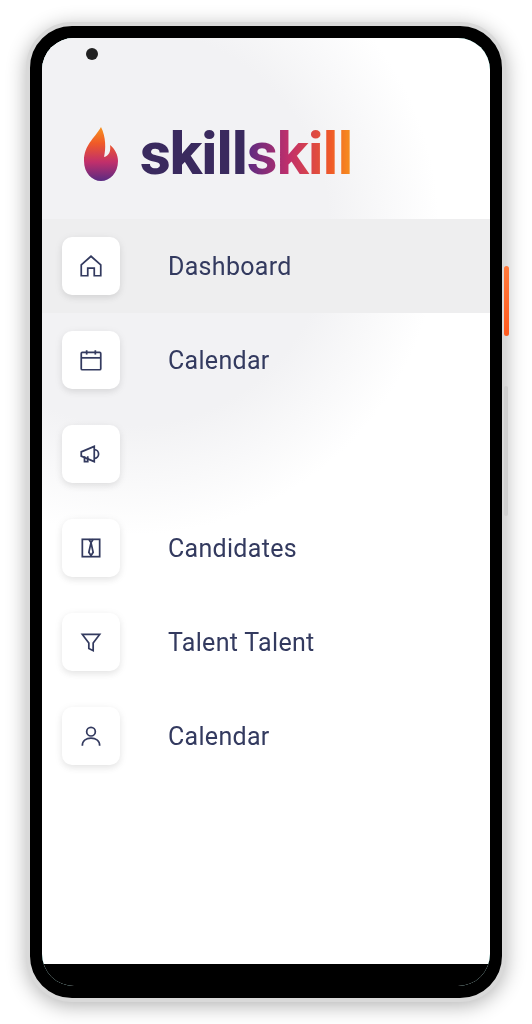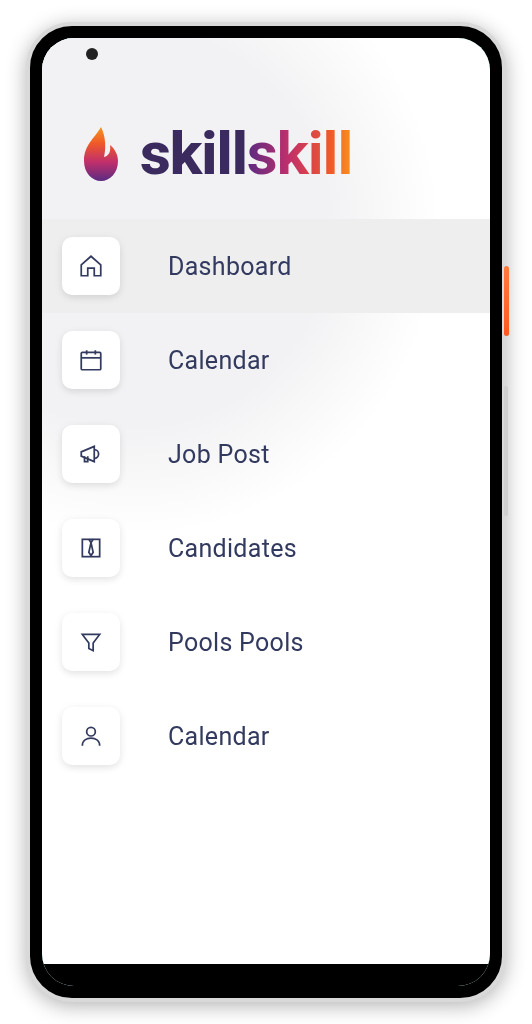--- a/index.html
+++ b/index.html
@@ -207,40 +207,39 @@
         </div>
 
         <div class="nav-item">
           <div class="icon-box">
             <svg viewBox="0 0 24 24">
                 <path d="M3 10 L15 5 V19 L3 14 Z"></path>
                 <path d="M15 8 A4 4 0 0 1 15 16"></path>
                 <path d="M6 14 V19 H9 V14"></path>
               </svg>
           </div>
-          <span class="nav-label">Job Post</span>
         </div>
 
         <div class="nav-item">
           <div class="icon-box">
             <svg viewBox="0 0 24 24">
                 <rect x="4" y="4" width="16" height="16"></rect>
                 <path d="M10 4 L12 7 L14 4 M12 7 L10 16 L12 19 L14 16 Z"></path>
               </svg>
           </div>
           <span class="nav-label">Candidates</span>
         </div>
 
         <div class="nav-item">
           <div class="icon-box">
             <svg viewBox="0 0 24 24">
                 <path d="M4 5 H20 L14 13 V20 L10 18 V13 Z"></path>
               </svg>
           </div>
-          <span class="nav-label">Pools Pools</span>
+          <span class="nav-label">Talent Talent</span>
         </div>
 
         <div class="nav-item">
           <div class="icon-box">
             <svg viewBox="0 0 24 24">
                 <circle cx="12" cy="8" r="4"></circle>
                 <path d="M4 21 C4 16 8 14 12 14 C16 14 20 16 20 21"></path>
               </svg>
           </div>
           <span class="nav-label">Calendar</span>

